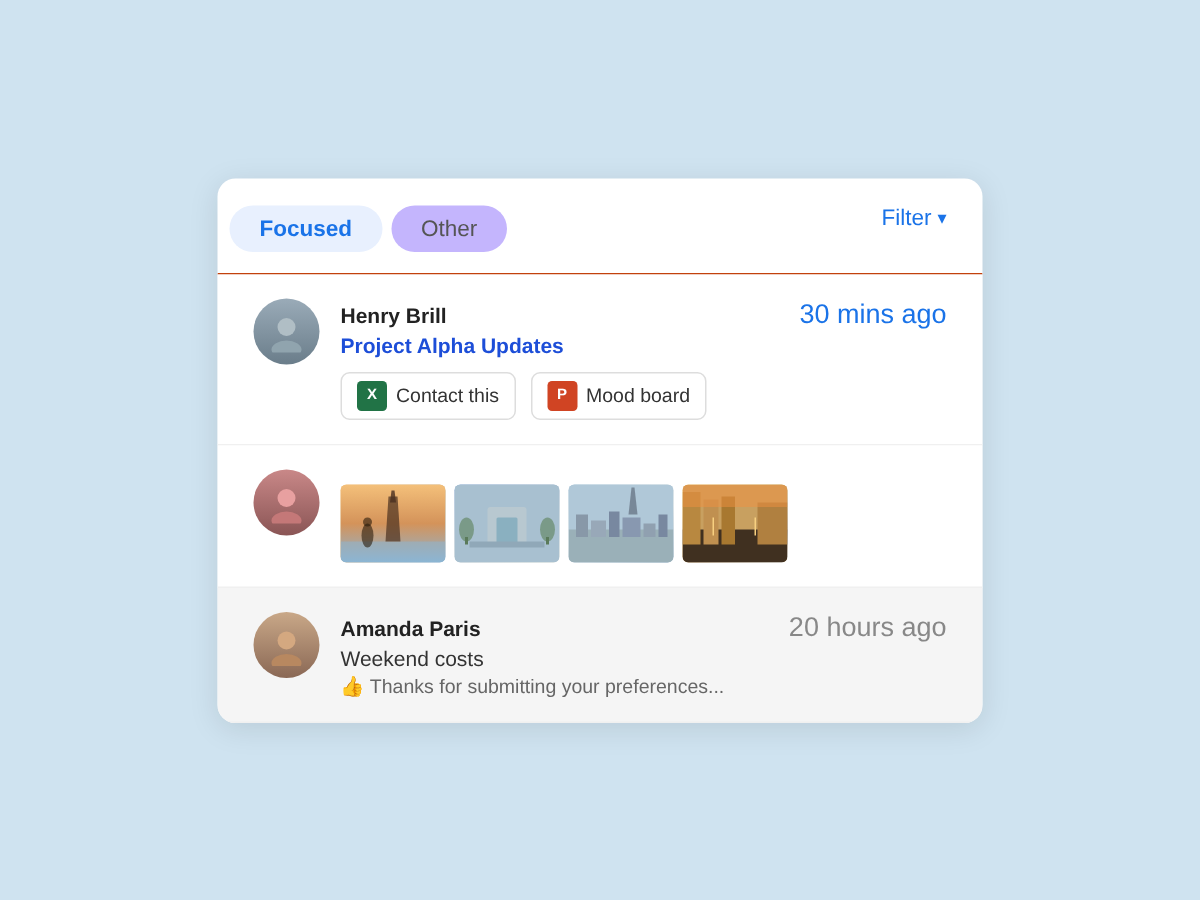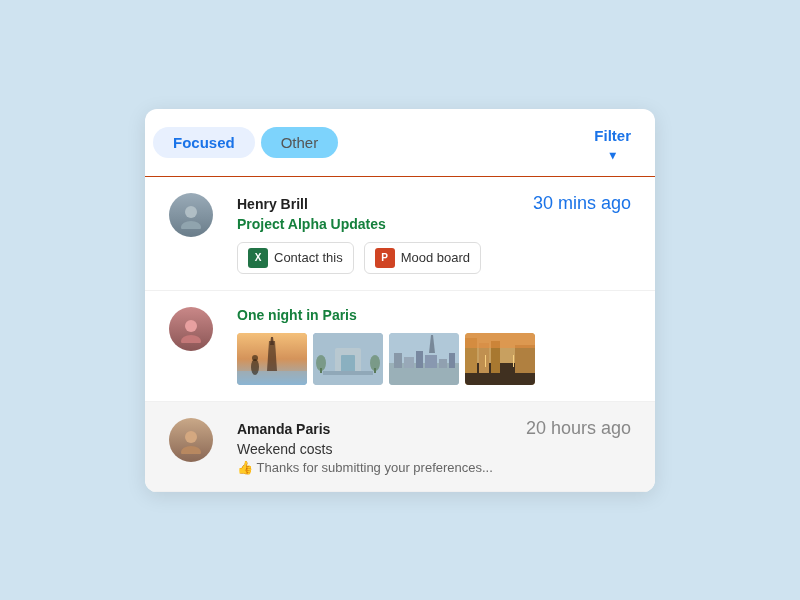--- a/index.html
+++ b/index.html
@@ -39,46 +39,45 @@
       cursor: pointer;
       border: none;
       background: transparent;
     }
     .tab.active {
       background: #e8f0fe;
       color: #1a73e8;
       font-weight: 600;
     }
     .tab.inactive {
-      background: #7dd3fc;
+      background: #c4b5fd;
       color: #555;
     }
     .filter-btn {
       display: flex;
       align-items: center;
       gap: 4px;
       color: #1a73e8;
       font-size: 15px;
-      font-weight: 700;
+      font-weight: 400;
       cursor: pointer;
       background: none;
       border: none;
-      flex-direction: column;
     }
     .filter-chevron {
       font-size: 12px;
       color: #1a73e8;
     }
     
     .email-item {
       display: flex;
       padding: 16px 24px;
       border-bottom: 1px solid #f0f0f0;
       background: #fff;
-      gap: 24px;
+      gap: 14px;
       cursor: pointer;
     }
     .email-item.read {
       background: #f5f5f5;
     }
     .email-content {
       flex: 1;
       min-width: 0;
     }
     .email-header {
@@ -88,21 +87,21 @@
       margin-bottom: 2px;
     }
     .sender-name {
       font-size: 14px;
       font-weight: 600;
       color: #222;
     }
     .email-subject {
       font-size: 14px;
       font-weight: 600;
-      color: #15803d;
+      color: #1d4ed8;
       margin-bottom: 3px;
     }
     .email-preview {
       font-size: 13px;
       color: #666;
       white-space: nowrap;
       overflow: hidden;
       text-overflow: ellipsis;
       margin-bottom: 0;
     }
@@ -243,21 +242,20 @@
   </div>
 
   <div class="email-item">
     <div class="elvia-face">
       <svg width="28" height="28" viewBox="0 0 28 28" fill="none">
         <circle cx="14" cy="11" r="6" fill="#e8a0a0"></circle>
         <ellipse cx="14" cy="26" rx="10" ry="6" fill="#c47878"></ellipse>
       </svg>
     </div>
     <div class="email-content">
-      <div class="email-subject">One night in Paris</div>
       <div class="photo-strip">
         <div class="photo-thumb paris-1">
           <svg width="70" height="52" viewBox="0 0 70 52">
 
             <rect width="70" height="52" fill="url(#g1)"></rect>
             <defs>
                 <linearGradient id="g1" x1="0" y1="0" x2="0" y2="1">
                   <stop offset="0" stop-color="#f4c07a"></stop>
                   <stop offset="0.5" stop-color="#d4935a"></stop>
                   <stop offset="1" stop-color="#8bb5d4"></stop>

